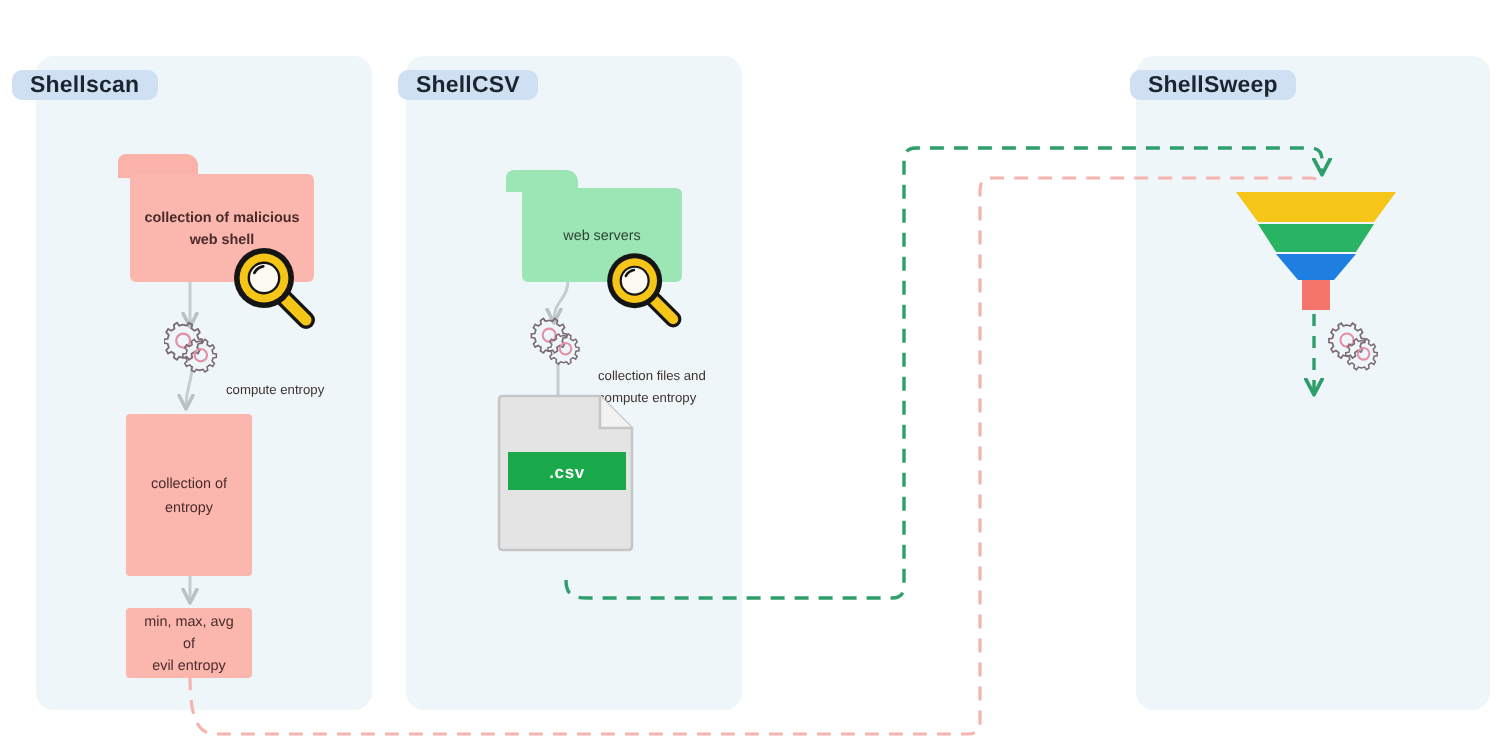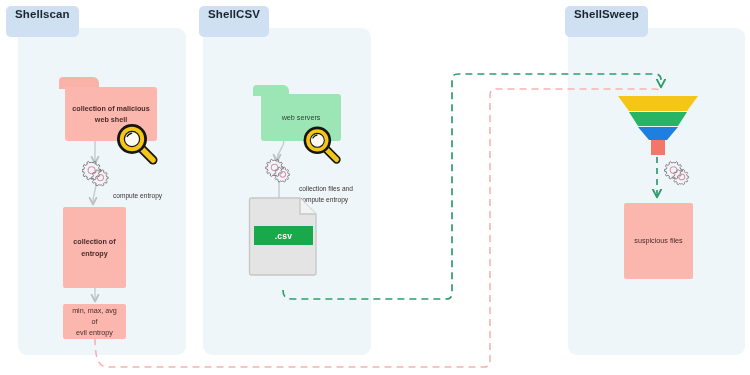--- a/index.html
+++ b/index.html
@@ -12,25 +12,26 @@
   }
   #stage{position:absolute;left:0;top:0;width:750px;height:375px;}
 
   
   .lane-title{
     position:absolute;
     background:#cfe0f2;
     color:#1b2430;
     font-size:11.5px;
     font-weight:bold;
-    padding:3px 9px 16px 9px;
+    padding:3px 9px 0 9px;
     border-radius:5px;
     letter-spacing:.1px;
     white-space:nowrap;
     line-height:1;
+    margin-top:29px;
   }
 
   
   .lane-panel{
     position:absolute;
     background:#eef6fa;
     border-radius:9px;
   }
 
   
@@ -180,21 +181,21 @@
                  -1.6-1.1 .35-1.85 -1.55-1.1 -1.65,.9 -.95-1.7 1.3-1.35 -.55-1.85
                  -1.85-.25 0-1.95 1.85-.25 .55-1.85 -1.3-1.35 .95-1.7 1.65,.9 1.55-1.1
                  -.35-1.85 1.6-1.1 1.1,1.5 z" transform="translate(9,8.5) scale(0.88)"></path>
       </g>
       <circle cx="18.4" cy="17.6" r="3.1" fill="none" stroke="#e38fa4" stroke-width="1.1"></circle>
     </svg>
   </div>
 
   <div class="edge-label" style="left:113px;top:190px;">compute entropy</div>
 
-  <div class="node box-pink" style="left:63px;top:207px;width:63px;height:81px;font-weight:bold;">
+  <div class="node box-pink" style="left:63px;top:207px;width:63px;height:81px;">
     <span class="node-text">collection of
 entropy</span>
   </div>
 
   <div class="node box-pink" style="left:63px;top:304px;width:63px;height:35px;">
     <span class="node-text">min, max, avg of
 evil entropy</span>
   </div>
 
   <div class="folder folder-green" style="left:245px;top:85px;width:100px;height:56px;">
@@ -278,17 +279,14 @@
                  -1.3,1.35 .55,1.85 1.85,.25 0,1.95 -1.85,.25 -.55,1.85 1.3,1.35 -.95,1.7
                  -1.65-.9 -1.55,1.1 .35,1.85 -1.6,1.1 -1.1-1.5 -1.9,.55 -1.9-.55 -1.1,1.5
                  -1.6-1.1 .35-1.85 -1.55-1.1 -1.65,.9 -.95-1.7 1.3-1.35 -.55-1.85
                  -1.85-.25 0-1.95 1.85-.25 .55-1.85 -1.3-1.35 .95-1.7 1.65,.9 1.55-1.1
                  -.35-1.85 1.6-1.1 1.1,1.5 z" transform="translate(9,8.5) scale(0.88)"></path>
       </g>
       <circle cx="18.9" cy="17.6" r="3.1" fill="none" stroke="#e38fa4" stroke-width="1.1"></circle>
     </svg>
   </div>
 
-  <div class="node box-pink" style="left:624px;top:203px;width:69px;height:76px;">
-    <span class="node-text">suspicious files</span>
-  </div>
 
 </div>
 
 </body></html>

